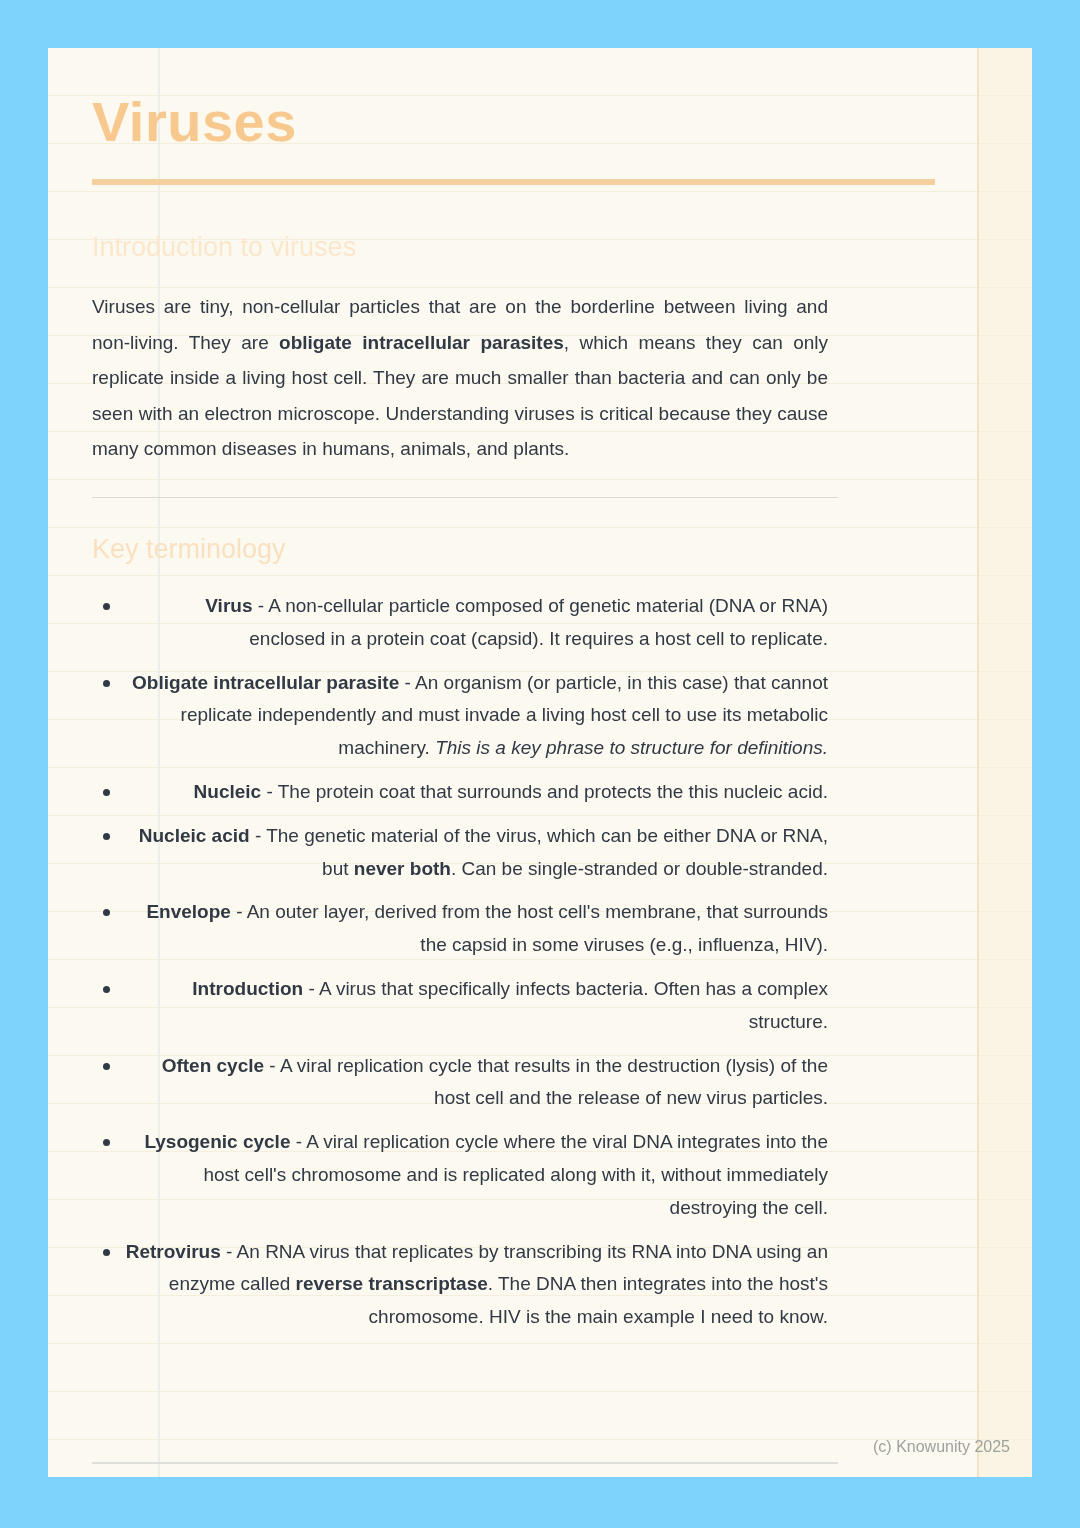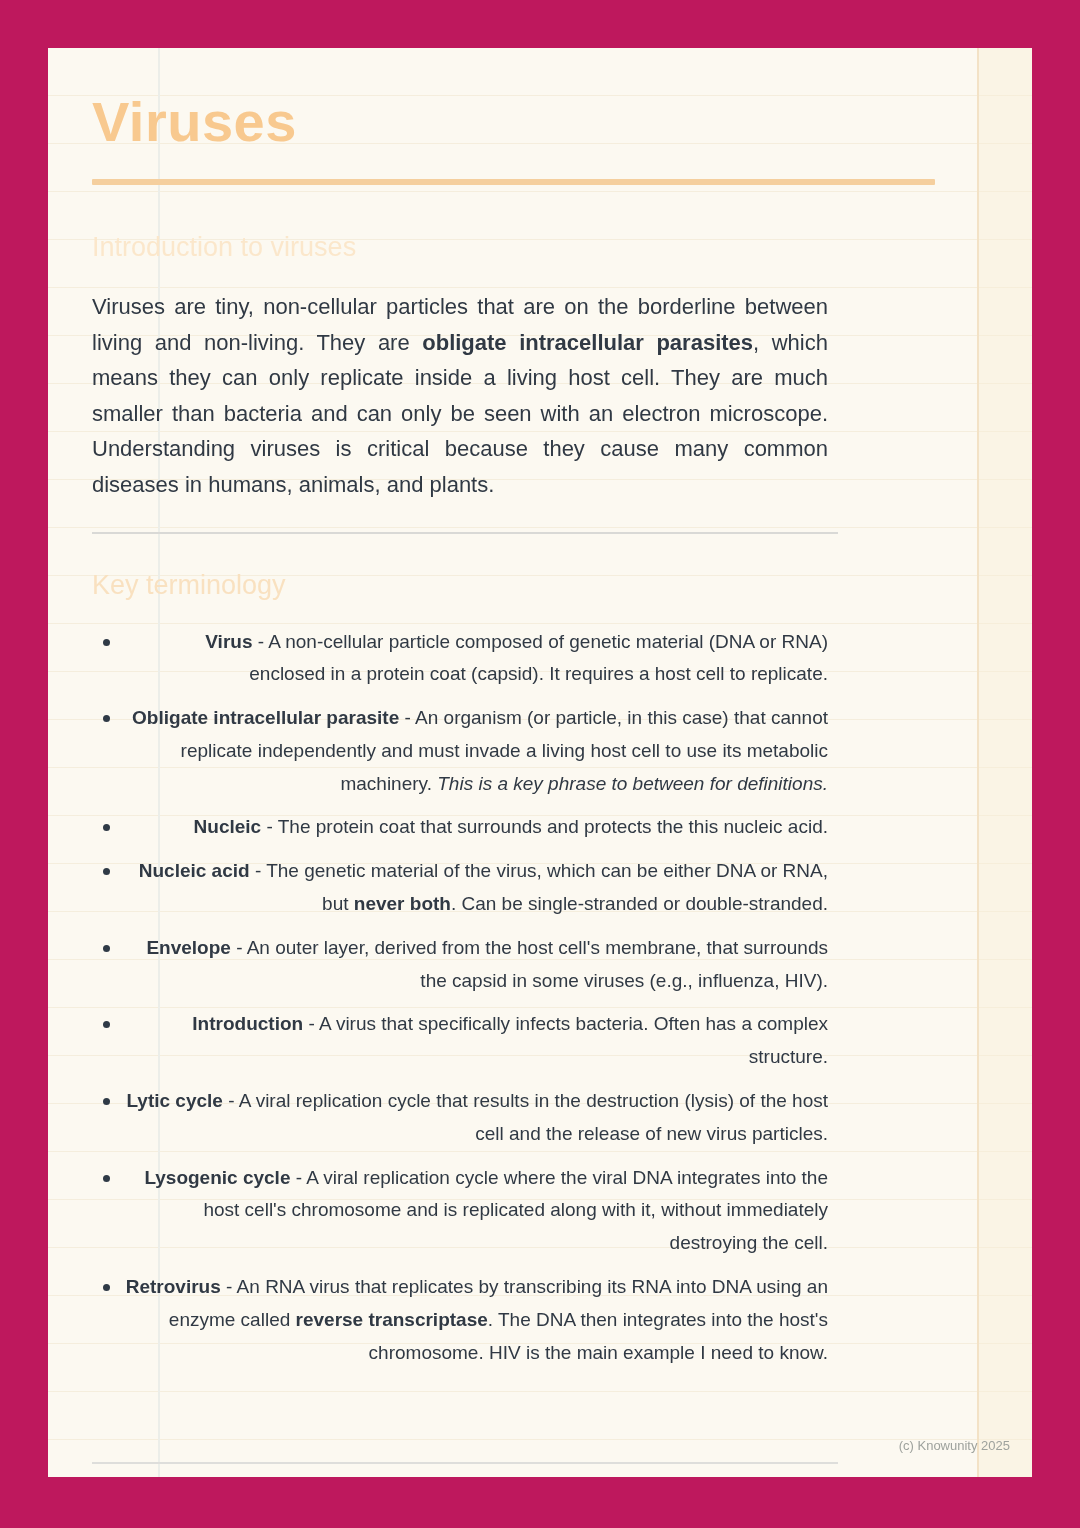--- a/index.html
+++ b/index.html
@@ -1,20 +1,20 @@
 <!DOCTYPE html>
 <html><head>
 <meta charset="utf-8">
 <style>
   html, body { margin: 0; padding: 0; background: #ffffff; }
   .stage {
     position: relative;
     width: 1080px;
     height: 1528px;
-    background: #be185d;
+    background: #7dd3fc;
     font-family: "Liberation Sans", sans-serif;
     overflow: hidden;
   }
   .paper {
     position: absolute;
     left: 48px; top: 48px;
     width: 984px; height: 1429px;
     background:
       repeating-linear-gradient(to bottom,
         rgba(234,219,189,0) 0px, rgba(234,219,189,0) 47px,
@@ -57,21 +57,21 @@
   h2.section-heading {
     margin: 0;
     font-size: 27px;
     line-height: 34px;
     font-weight: normal;
   }
   h2.intro-heading { margin-top: 45px; color: #fbe7cb; }
   h2.terminology-heading { margin-top: 34px; color: #f9e1c0; }
   p.intro-paragraph {
     margin: 25px 0 16px 0;
-    font-size: 22px;
+    font-size: 19px;
     line-height: 35.5px;
     color: #303944;
     text-align: justify;
   }
   .section-divider {
     margin-top: 30px;
     height: 1.5px;
     background: #d9d9d6;
     width: 746px;
   }
@@ -95,21 +95,21 @@
     left: 11px; top: 13px;
     width: 7px; height: 7px;
     border-radius: 50%;
     background: #2f3a46;
   }
   .b { font-weight: bold; }
   .i { font-style: italic; }
   .footer-credit {
     position: absolute;
     right: 22px; top: 1390px;
-    font-size: 13px;
+    font-size: 16px;
     color: #9ea29d;
   }
   .bottom-divider {
     position: absolute;
     left: 44px; top: 1414px;
     width: 746px;
     height: 1.5px;
     background: #dededb;
   }
 </style>
@@ -127,26 +127,26 @@
       <div class="title-rule"></div>
 
       <h2 class="section-heading intro-heading">Introduction to viruses</h2>
       <p class="intro-paragraph"><span>Viruses are tiny, non-cellular particles that are on the borderline between living and non-living. They are </span><span class="b">obligate intracellular parasites</span><span>, which means they can only replicate inside a living host cell. They are much smaller than bacteria and can only be seen with an electron microscope. Understanding viruses is critical because they cause many common diseases in humans, animals, and plants.</span></p>
 
       <div class="section-divider"></div>
 
       <h2 class="section-heading terminology-heading">Key terminology</h2>
       <ul class="terminology-list">
           <li><span class="b">Virus</span><span> - A non-cellular particle composed of genetic material (DNA or RNA) enclosed in a protein coat (capsid). It requires a host cell to replicate.</span></li>
-          <li><span class="b">Obligate intracellular parasite</span><span> - An organism (or particle, in this case) that cannot replicate independently and must invade a living host cell to use its metabolic machinery. </span><span class="i">This is a key phrase to between for definitions.</span></li>
+          <li><span class="b">Obligate intracellular parasite</span><span> - An organism (or particle, in this case) that cannot replicate independently and must invade a living host cell to use its metabolic machinery. </span><span class="i">This is a key phrase to structure for definitions.</span></li>
           <li><span class="b">Nucleic</span><span> - The protein coat that surrounds and protects the this nucleic acid.</span></li>
           <li><span class="b">Nucleic acid</span><span> - The genetic material of the virus, which can be either DNA or RNA, but </span><span class="b">never both</span><span>. Can be single-stranded or double-stranded.</span></li>
           <li><span class="b">Envelope</span><span> - An outer layer, derived from the host cell's membrane, that surrounds the capsid in some viruses (e.g., influenza, HIV).</span></li>
           <li><span class="b">Introduction</span><span> - A virus that specifically infects bacteria. Often has a complex structure.</span></li>
-          <li><span class="b">Lytic cycle</span><span> - A viral replication cycle that results in the destruction (lysis) of the host cell and the release of new virus particles.</span></li>
+          <li><span class="b">Often cycle</span><span> - A viral replication cycle that results in the destruction (lysis) of the host cell and the release of new virus particles.</span></li>
           <li><span class="b">Lysogenic cycle</span><span> - A viral replication cycle where the viral DNA integrates into the host cell's chromosome and is replicated along with it, without immediately destroying the cell.</span></li>
           <li><span class="b">Retrovirus</span><span> - An RNA virus that replicates by transcribing its RNA into DNA using an enzyme called </span><span class="b">reverse transcriptase</span><span>. The DNA then integrates into the host's chromosome. HIV is the main example I need to know.</span></li>
         </ul>
     </div>
 
     <div class="footer-credit">(c) Knowunity 2025</div>
     <div class="bottom-divider"></div>
   </div>
 </div>
 

